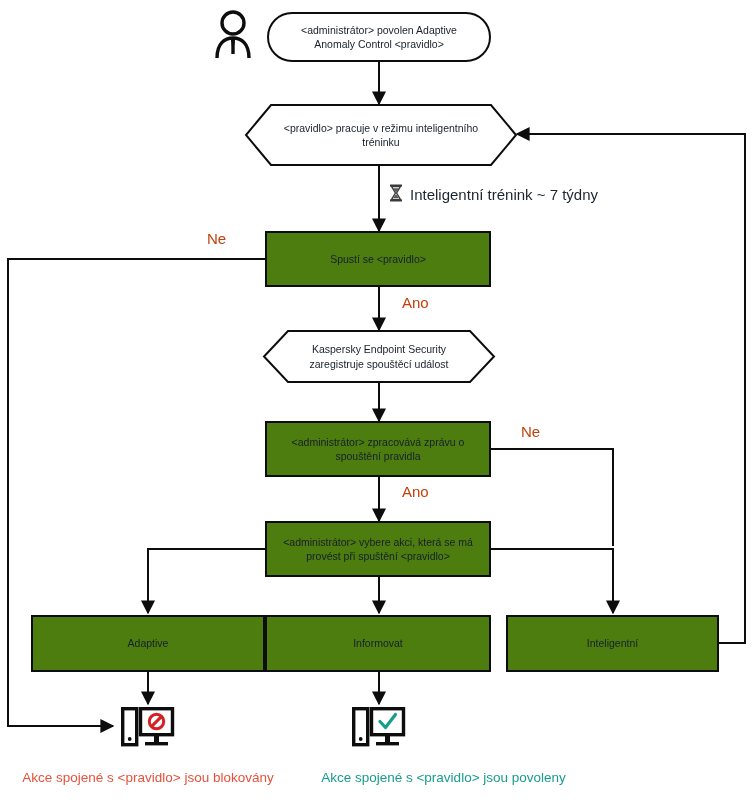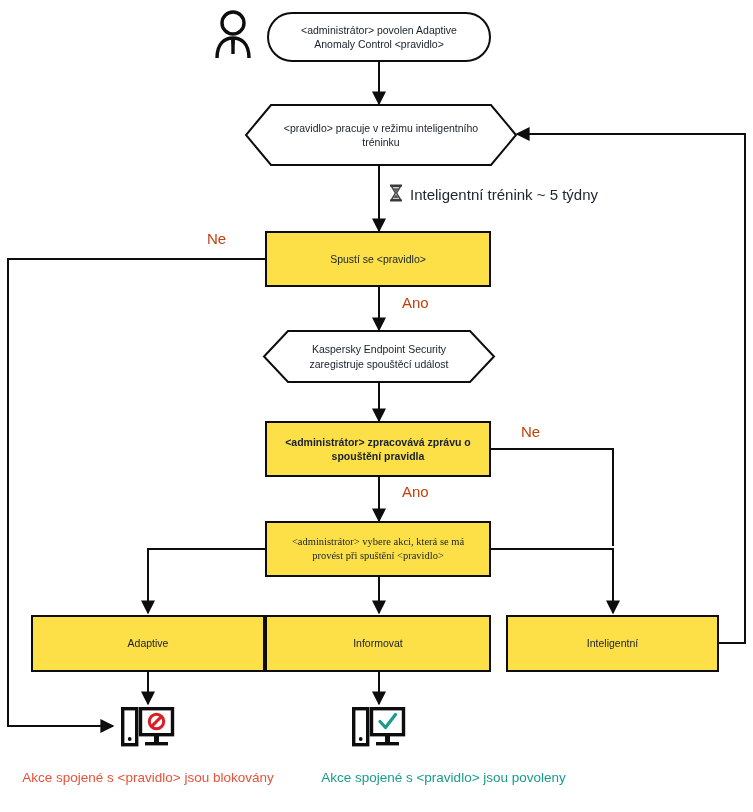--- a/index.html
+++ b/index.html
@@ -20,21 +20,21 @@
     box-sizing: border-box;
     display: flex;
     align-items: center;
     justify-content: center;
     text-align: center;
     color: #17202a;
     line-height: 1.35;
   }
   .rect {
     border: 2px solid #0d0d0d;
-    background: #fde047;
+    background: #4d7c0f;
     font-size: 10.5px;
   }
   .stadium {
     border: 2px solid #0d0d0d;
     background: #ffffff;
     border-radius: 26px;
     font-size: 10.5px;
   }
   .hex-wrap {
     position: absolute;
@@ -158,45 +158,45 @@
   <div class="timer-label" style="left:389px; top:184px;">
     <span>
       <svg width="14" height="18" viewBox="0 0 14 18">
         <rect x="1" y="0.5" width="12" height="2" fill="#3b3b3b"></rect>
         <rect x="1" y="15.5" width="12" height="2" fill="#3b3b3b"></rect>
         <path d="M 2.5,2.5 L 11.5,2.5 L 7.6,9 L 11.5,15.5 L 2.5,15.5 L 6.4,9 Z" fill="none" stroke="#3b3b3b" stroke-width="1.4"></path>
         <path d="M 4,4.3 L 10,4.3 L 7,8.6 Z" fill="#5a5a5a"></path>
         <path d="M 7,10.2 L 10,14.1 L 4,14.1 Z" fill="#5a5a5a"></path>
       </svg>
     </span>
-    <span>Inteligentní trénink ~ 5 týdny</span>
+    <span>Inteligentní trénink ~ 7 týdny</span>
   </div>
 
   <div class="node rect" style="left:265px; top:231px; width:226px; height:56px; padding:0 12px;">
     <span>Spustí se &lt;pravidlo&gt;</span>
   </div>
 
   <div class="edge-label" style="left:207px; top:230px;">Ne</div>
   <div class="edge-label" style="left:402px; top:294px;">Ano</div>
 
   <div class="hex-wrap" style="left:263px; top:330px; width:232px; height:53px;">
     <svg width="232" height="53" viewBox="0 0 232 53" preserveAspectRatio="none">
       <polygon points="25,1 207,1 231,26.5 207,52 25,52 1,26.5" fill="#ffffff" stroke="#0d0d0d" stroke-width="2"></polygon>
     </svg>
     <div class="hex-label" style="padding:0 28px;">Kaspersky Endpoint Security zaregistruje spouštěcí událost</div>
   </div>
 
-  <div class="node rect" style="left:265px; top:421px; width:226px; height:56px; padding:0 14px;font-weight:bold;">
+  <div class="node rect" style="left:265px; top:421px; width:226px; height:56px; padding:0 14px;">
     <span>&lt;administrátor&gt; zpracovává zprávu o spouštění pravidla</span>
   </div>
 
   <div class="edge-label" style="left:521px; top:423px;">Ne</div>
   <div class="edge-label" style="left:402px; top:483px;">Ano</div>
 
-  <div class="node rect" style="left:265px; top:521px; width:226px; height:56px; padding:0 12px;font-family:Liberation Serif, serif;">
+  <div class="node rect" style="left:265px; top:521px; width:226px; height:56px; padding:0 12px;">
     <span>&lt;administrátor&gt; vybere akci, která se má provést při spuštění &lt;pravidlo&gt;</span>
   </div>
 
   <div class="node rect" style="left:31px; top:615px; width:234px; height:57px;">
     <span>Adaptive</span>
   </div>
 
   <div class="node rect" style="left:265px; top:615px; width:226px; height:57px;">
     <span>Informovat</span>
   </div>

